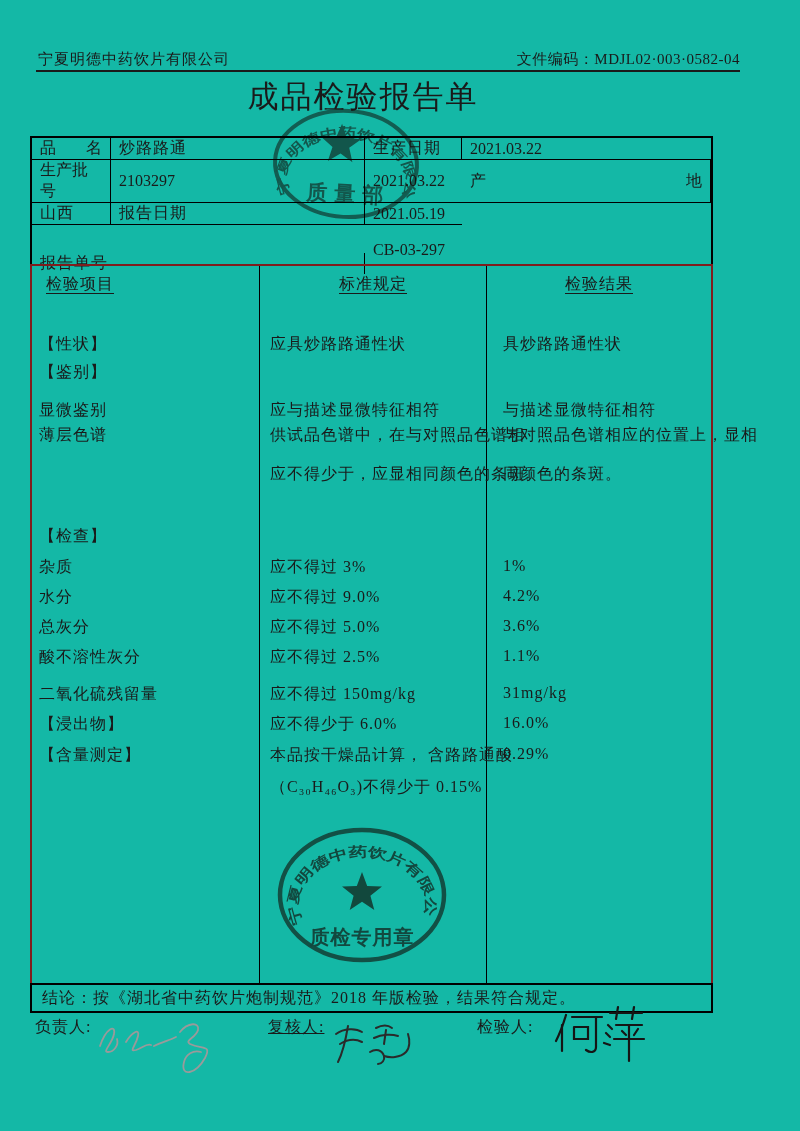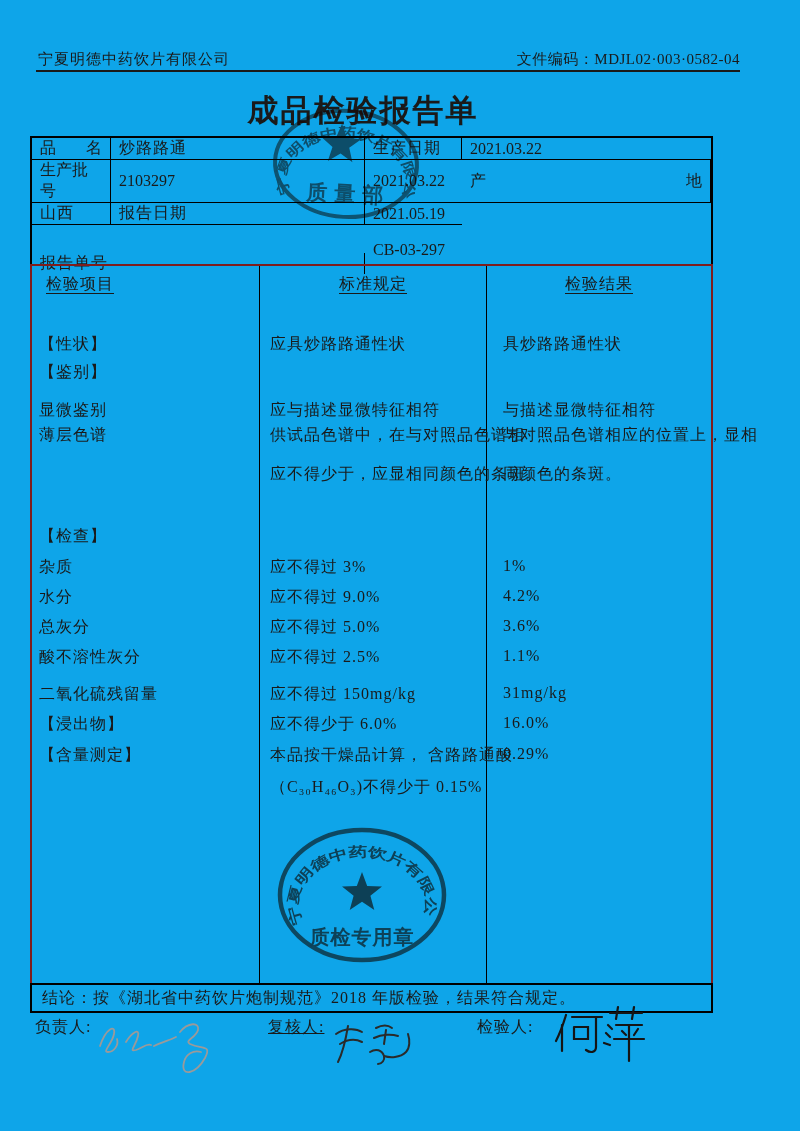--- a/index.html
+++ b/index.html
@@ -1,28 +1,28 @@
 <!DOCTYPE html>
 <html><head>
 <meta charset="utf-8">
 <style>
   * { margin:0; padding:0; box-sizing:border-box; }
   html,body { background:#ffffff; }
   .page {
-    position:relative; width:800px; height:1131px; background:#0ea5e9;
+    position:relative; width:800px; height:1131px; background:#14b8a6;
     font-family:"Liberation Serif","DejaVu Serif",serif;
     color:#1a1a1a; overflow:hidden;
   }
   .cn { letter-spacing:1px; }
   
   .hdr-left  { position:absolute; left:38px; top:50px; font-size:15px; letter-spacing:1px; }
   .hdr-right { position:absolute; right:60px; top:50px; font-size:15px; letter-spacing:0.5px; }
   .hdr-rule  { position:absolute; left:36px; top:70px; width:704px; height:2px; background:#1a1a1a; }
   .title { position:absolute; left:0; top:76px; width:726px; text-align:center;
-           font-size:31px; font-weight:700; letter-spacing:2px;margin-top:14px; }
+           font-size:31px; font-weight:400; letter-spacing:2px; }
   
   .info-table {
     position:absolute; left:30px; top:136px; width:683px; height:128px;
     border:2px solid #000; border-bottom:none;
     display:grid; grid-template-columns:79px 254px 97px 1fr;
     grid-template-rows:repeat(4,1fr); font-size:16px;
   }
   .cell { border-right:1px solid #000; border-bottom:1px solid #000;
           display:flex; align-items:center; padding:0 8px; }
   .cell.noR { border-right:none; }

